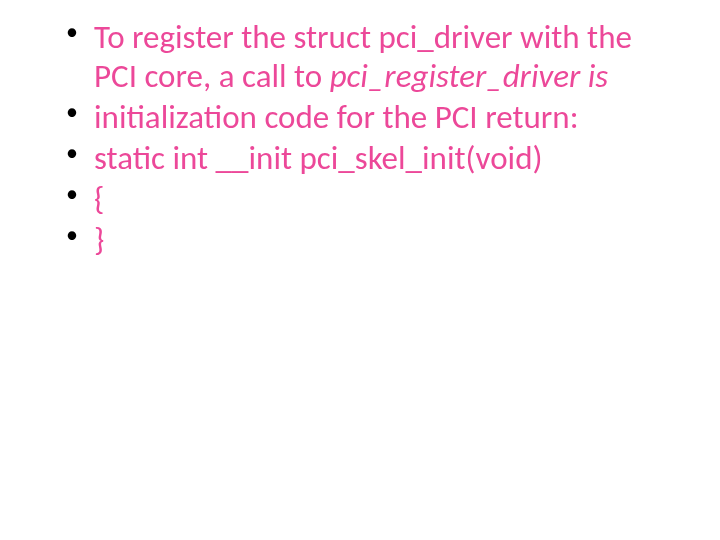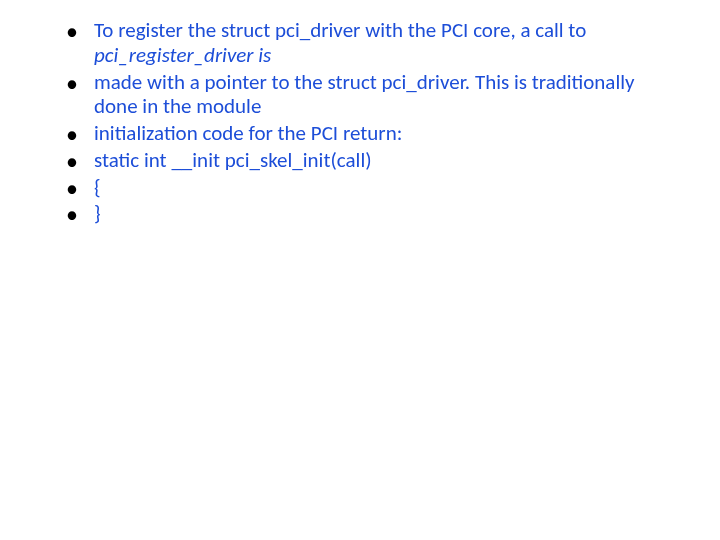--- a/index.html
+++ b/index.html
@@ -16,23 +16,23 @@
     height: 540px;
     padding: 18px 60px 0 60px;
   }
   ul.bullets {
     margin: 0;
     padding: 0 0 0 28px;
     list-style: none;
   }
   ul.bullets > li {
     position: relative;
-    font-size: 21px;
+    font-size: 33px;
     line-height: 1.18;
-    color: #1d4ed8;
+    color: #ec4899;
     margin: 0 0 2px 0;
     padding-left: 6px;
   }
   ul.bullets > li::before {
     content: "•";
     position: absolute;
     left: -22px;
     top: 0;
     font-size: 24px;
     color: #000000;
@@ -41,27 +41,24 @@
 </style>
 </head>
 <body>
 
 <div class="slide">
   <ul class="bullets">
     <li>
       <span>To register the struct pci_driver with the PCI core, a call to </span><span class="ital">pci_register_driver is</span><span></span>
     </li>
     <li>
-      <span>made with a pointer to the struct pci_driver. This is traditionally done in the module</span>
-    </li>
-    <li>
       <span>initialization code for the PCI return:</span>
     </li>
     <li>
-      <span>static int __init pci_skel_init(call)</span>
+      <span>static int __init pci_skel_init(void)</span>
     </li>
     <li>
       <span>{</span>
     </li>
     <li>
       <span>}</span>
     </li>
   </ul>
 </div>
 

